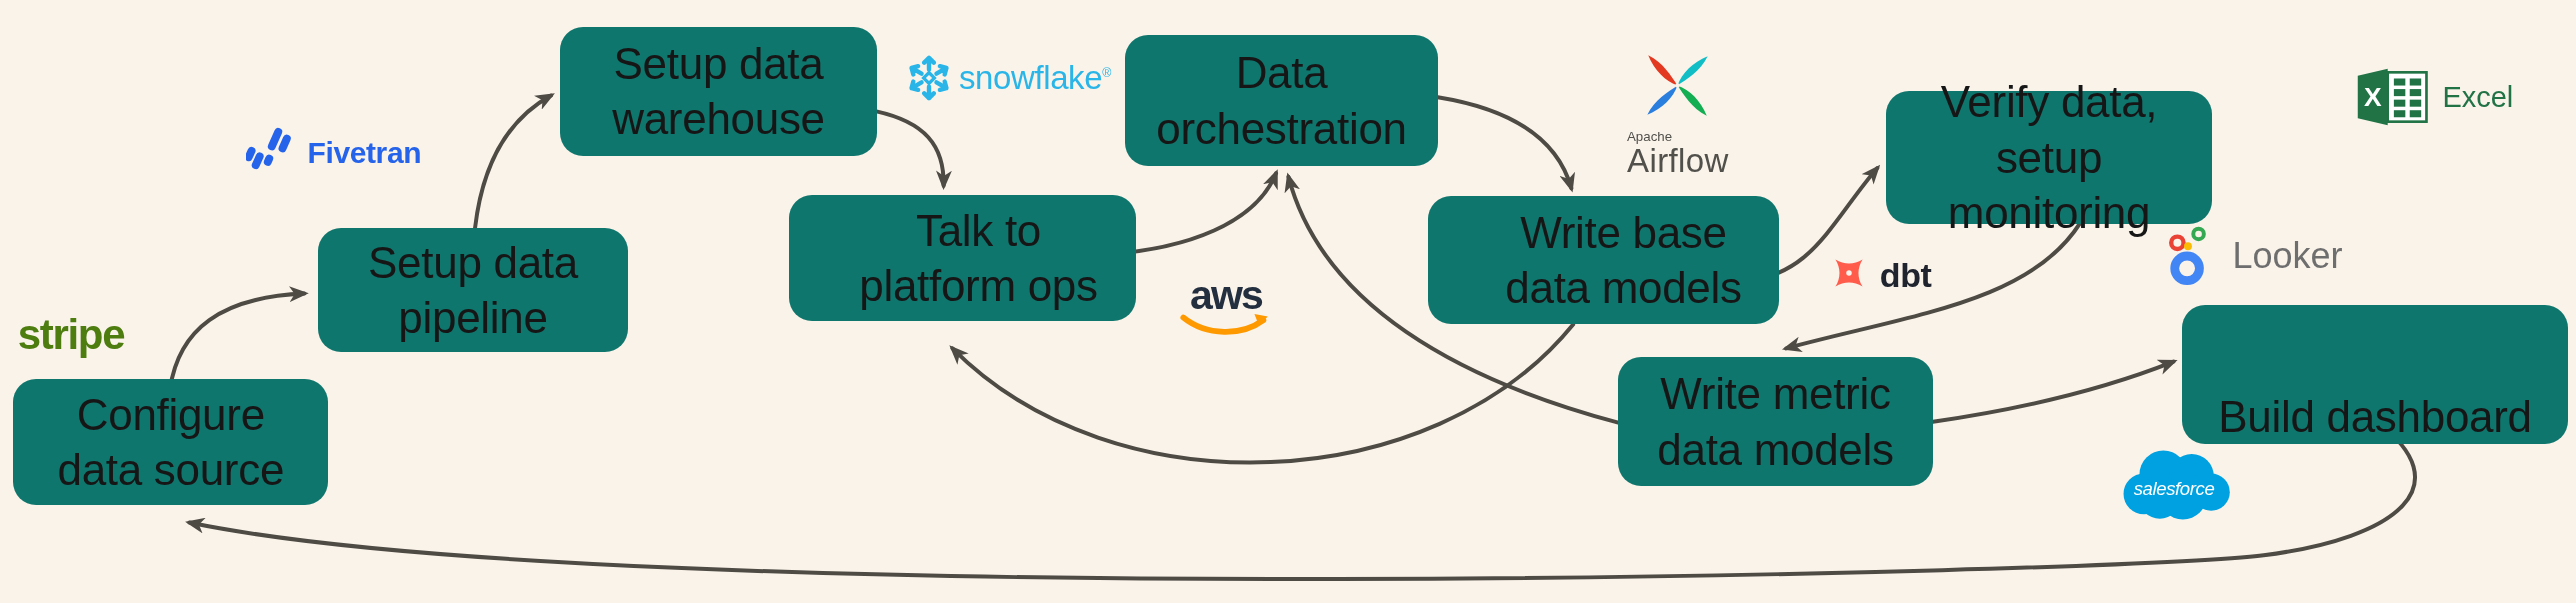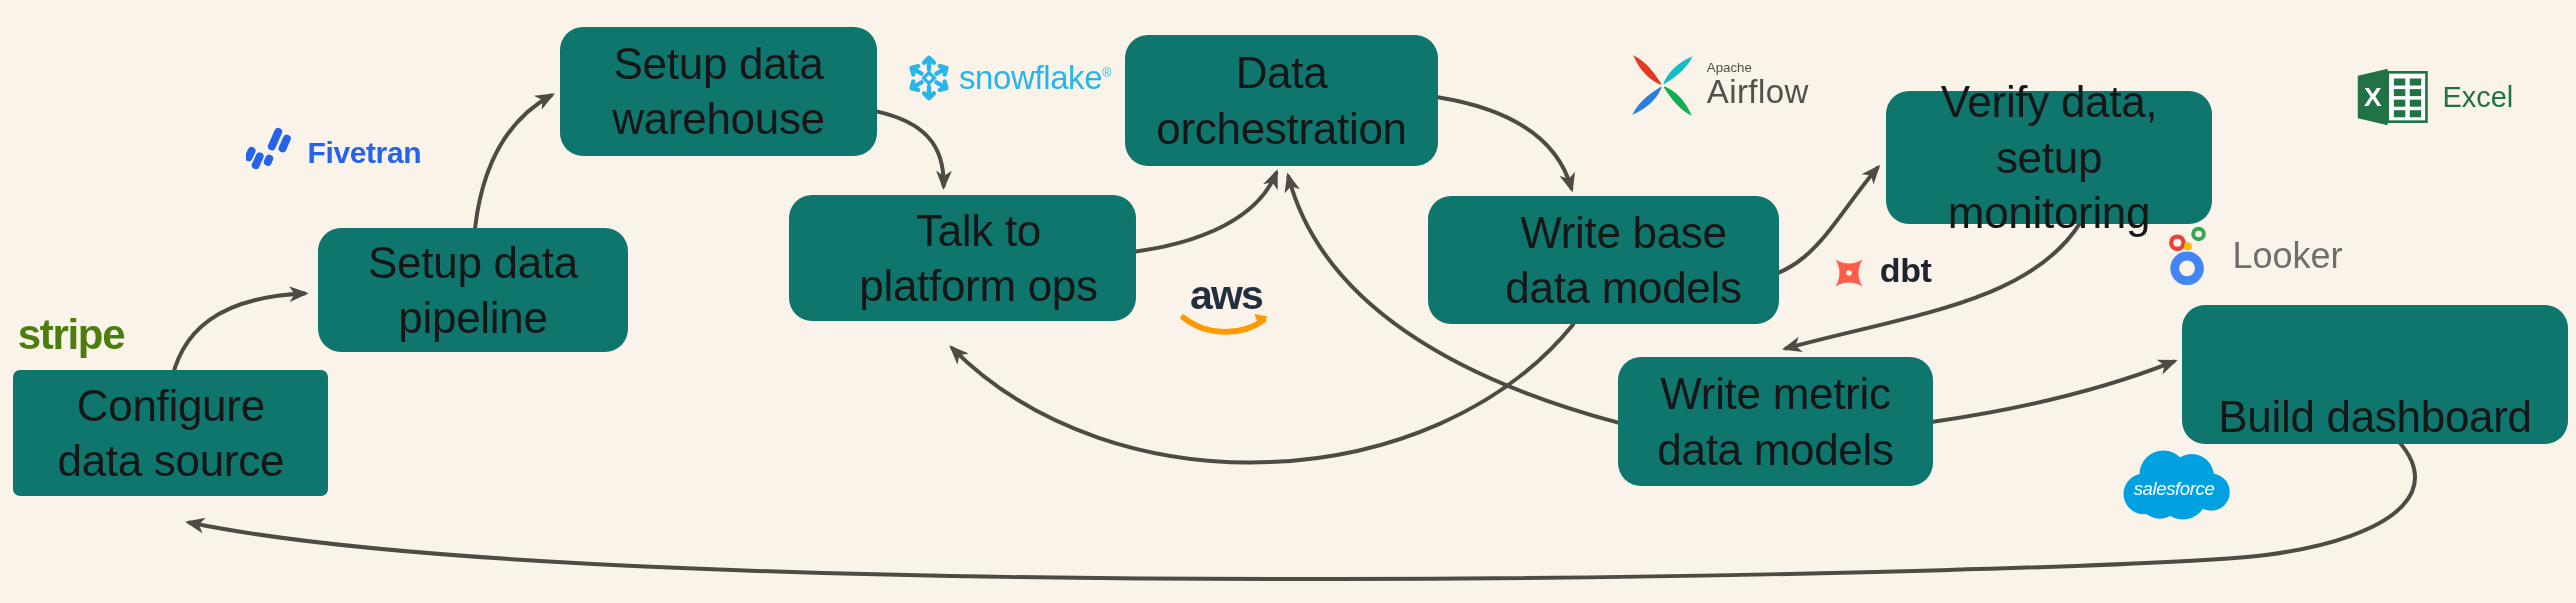--- a/index.html
+++ b/index.html
@@ -28,25 +28,25 @@
   .stripe-text{
     font-size:42px;font-weight:700;color:#4d7c0f;letter-spacing:-1.3px;
   }
   .fivetran{gap:10.6px;}
   .fivetran-text{font-size:30px;font-weight:700;color:#2563EB;letter-spacing:-0.4px;}
   .snowflake{gap:7px;}
   .snowflake-text{font-size:33px;font-weight:500;color:#29B5E8;letter-spacing:-0.4px;}
   .snowflake-text sup{font-size:12.4px;font-weight:400;vertical-align:super;}
   .aws{flex-direction:column;align-items:center;}
   .aws-text{font-size:41px;font-weight:700;color:#232F3E;letter-spacing:-1.8px;line-height:0.85;}
-  .airflow{gap:8.8px;align-items:center;}
+  .airflow{gap:8.8px;align-items:center;flex-direction:column;}
   .airflow-words{display:flex;flex-direction:column;color:#51504B;}
   .airflow-apache{font-size:13.3px;line-height:1.1;}
   .airflow-name{font-size:33px;font-weight:400;line-height:1.05;letter-spacing:0.4px;}
-  .dbt{gap:8.8px;align-items:flex-start;}
+  .dbt{gap:8.8px;align-items:flex-end;}
   .dbt-text{font-size:34px;font-weight:700;color:#20242F;letter-spacing:-0.4px;}
   .looker{gap:12.4px;}
   .looker-text{font-size:36px;font-weight:400;color:#6E6E6E;letter-spacing:0;}
   .excel{gap:12.4px;align-items:center;}
   .excel-text{font-size:29px;font-weight:400;color:#217346;}
   .salesforce{display:block;}
   .sf-wrap{position:relative;width:124px;height:85px;}
   .sf-text{
     position:absolute;left:50%;top:50px;transform:translate(-50%,-50%);
     color:#fff;font-size:18.6px;font-style:italic;font-weight:500;letter-spacing:-0.4px;
@@ -71,21 +71,21 @@
       <path d="M 1626 110 C 1700 122, 1760 152, 1777 213" marker-end="url(#ah)"></path>
       <path d="M 1967 318 C 2048 315, 2070 252, 2123 190" marker-end="url(#ah)"></path>
       <path d="M 2352 253 C 2295 342, 2160 356, 2020 394" marker-end="url(#ah)"></path>
       <path d="M 1830 478 C 1650 430, 1495 345, 1457 200" marker-end="url(#ah)"></path>
       <path d="M 1779 367 C 1620 562, 1260 578, 1077 394" marker-end="url(#ah)"></path>
       <path d="M 2186 477 C 2290 462, 2385 438, 2458 409" marker-end="url(#ah)"></path>
       <path d="M 2688 477 C 2782 548, 2715 608, 2560 628 S 700 692, 214 591" marker-end="url(#ah)"></path>
     </g>
   </svg>
 
-  <div class="node" style="left:13.3px;top:370px;width:315px;height:126px;border-radius:7px;">
+  <div class="node" style="left:13.3px;top:379px;width:315px;height:126px;">
     <span>Configure
 data source</span>
   </div>
   <div class="node" style="left:318px;top:228px;width:310px;height:124px;">
     <span>Setup data
 pipeline</span>
   </div>
   <div class="node" style="left:560px;top:26.5px;width:317px;height:129px;">
     <span>Setup data
 warehouse</span>

